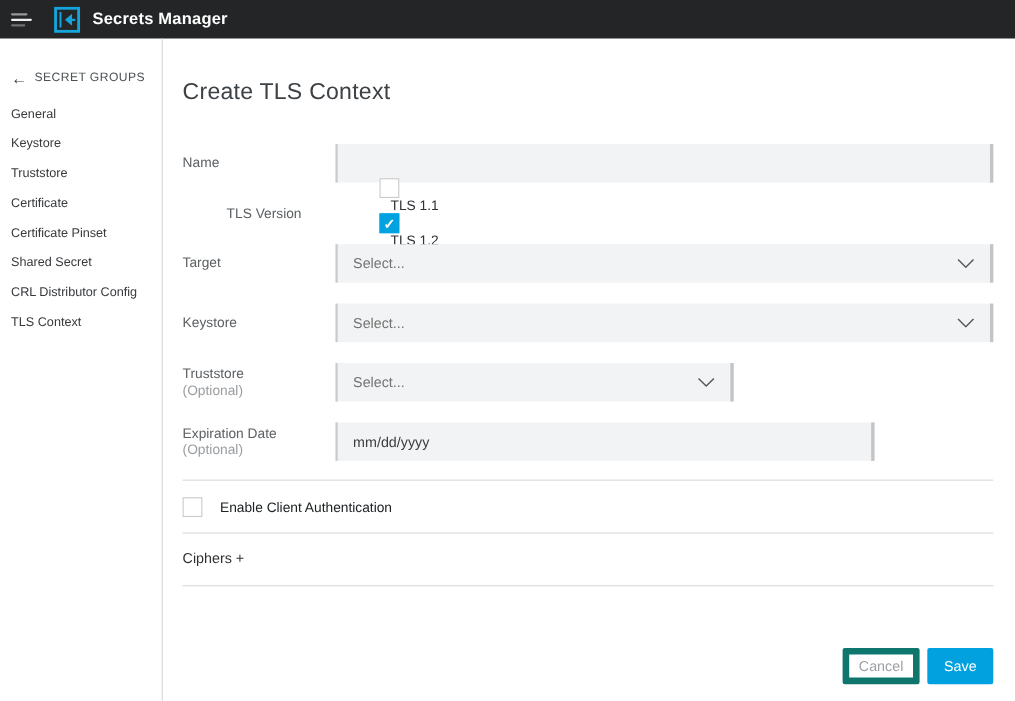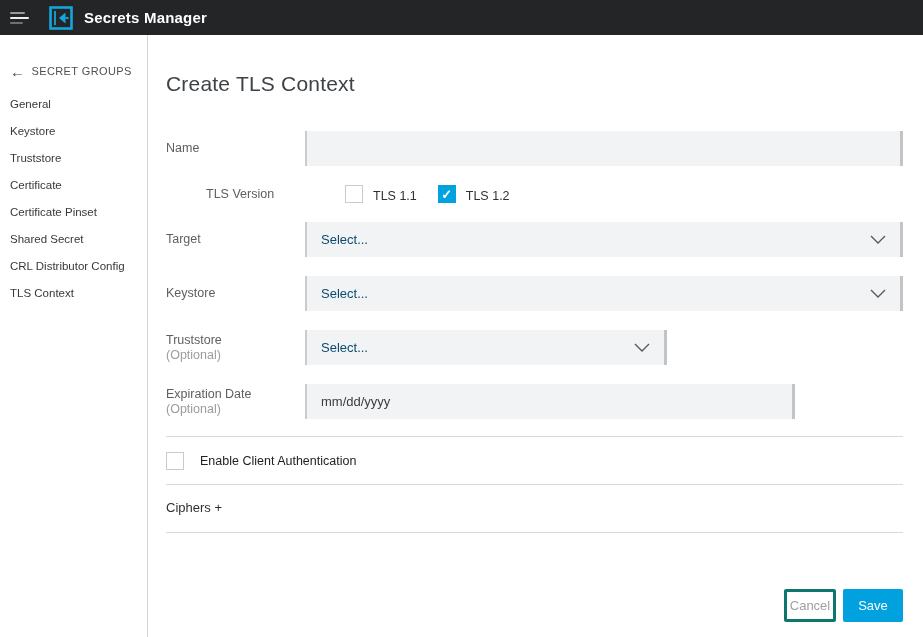--- a/index.html
+++ b/index.html
@@ -54,48 +54,48 @@
     height:35px; background:#f2f3f4;
     border:none; border-left:2px solid #c9cbcc; border-right:3px solid #c2c4c6;
     font-family:"Liberation Sans", sans-serif; font-size:13px;
   }
   .text-input { flex:1; padding:0 14px; color:#33373a; outline:none; }
   .text-input.date { flex:none; width:490px; }
   .text-input.date::placeholder { color:#393d40; opacity:1; }
   .select { flex:1; display:flex; align-items:center; justify-content:space-between;
     padding:0 14px; cursor:pointer; }
   .select.narrow { flex:none; width:362px; }
-  .select .placeholder { color:#0c4a6e; }
+  .select .placeholder { color:#737373; }
 
   .checkbox {
     width:18px; height:18px; flex:none; background:#fff;
     border:1px solid #c8cacc; display:inline-flex; align-items:center; justify-content:center;
     cursor:pointer;
   }
   .checkbox.checked { background:#00a3e0; border-color:#00a3e0; }
   .checkbox.checked::after { content:"\2713"; color:#fff; font-size:13px; font-weight:bold; }
 
-  .field-checkboxes { display:flex; align-items:flex-end; }
+  .field-checkboxes { display:flex; align-items:flex-start;flex-direction:column; }
   .cb-label { font-size:12.5px; color:#2f3235; margin:0 21px 0 10px; }
   .cb-label:last-child { margin-right:0; }
 
   .divider { border:none; border-top:1px solid #d8d9da; height:0; }
   .div-1 { margin-top:17px; }
   .div-2 { margin-top:14px; }
   .div-3 { margin-top:17px; }
 
   .client-auth-row { margin-top:15px; display:flex; align-items:center; }
   .auth-label { font-size:12.5px; color:#202325; margin-left:16px;text-align:right; }
 
   .ciphers { margin-top:15px; font-size:13px; color:#2e3134; line-height:15px; cursor:pointer; }
 
   .actions { margin-top:56px; display:flex; justify-content:flex-end; }
   .btn { height:33px; font-family:"Liberation Sans", sans-serif; font-size:13px;
     cursor:pointer; border-radius:2px; }
-  .btn.cancel { width:52px; background:#fff; border:3px solid #0f766e; color:#9ea1a4; margin-right:7px; }
+  .btn.cancel { width:70px; background:#fff; border:6px solid #0f766e; color:#9ea1a4; margin-right:7px; }
   .btn.save { width:60px; background:#00a1de; border:none; color:#fff; }
 </style>
 </head>
 <body>
 
 <div class="app">
 
   <header class="topbar">
     <div class="hamburger">
       <span></span>

